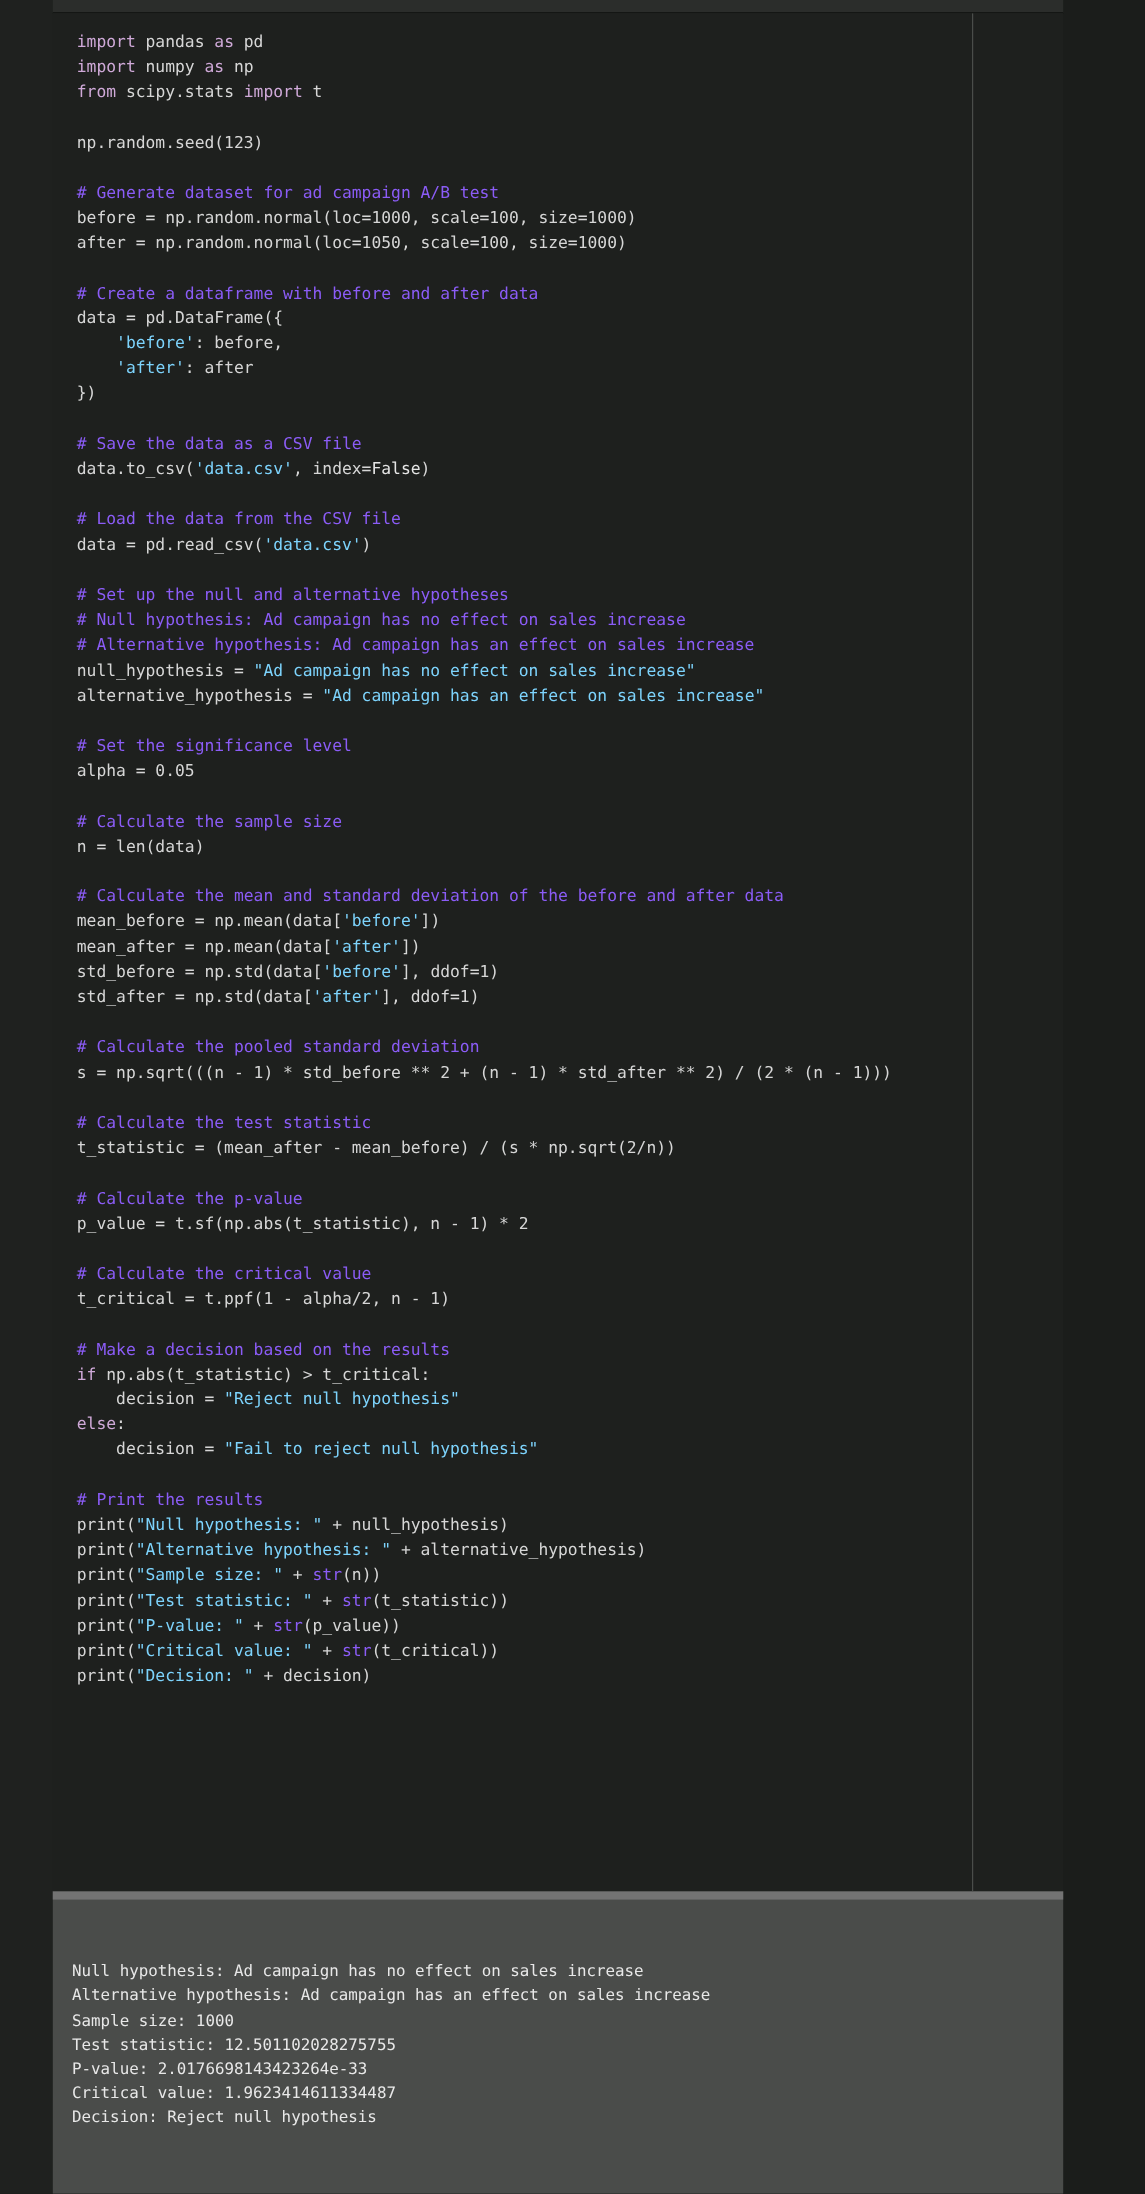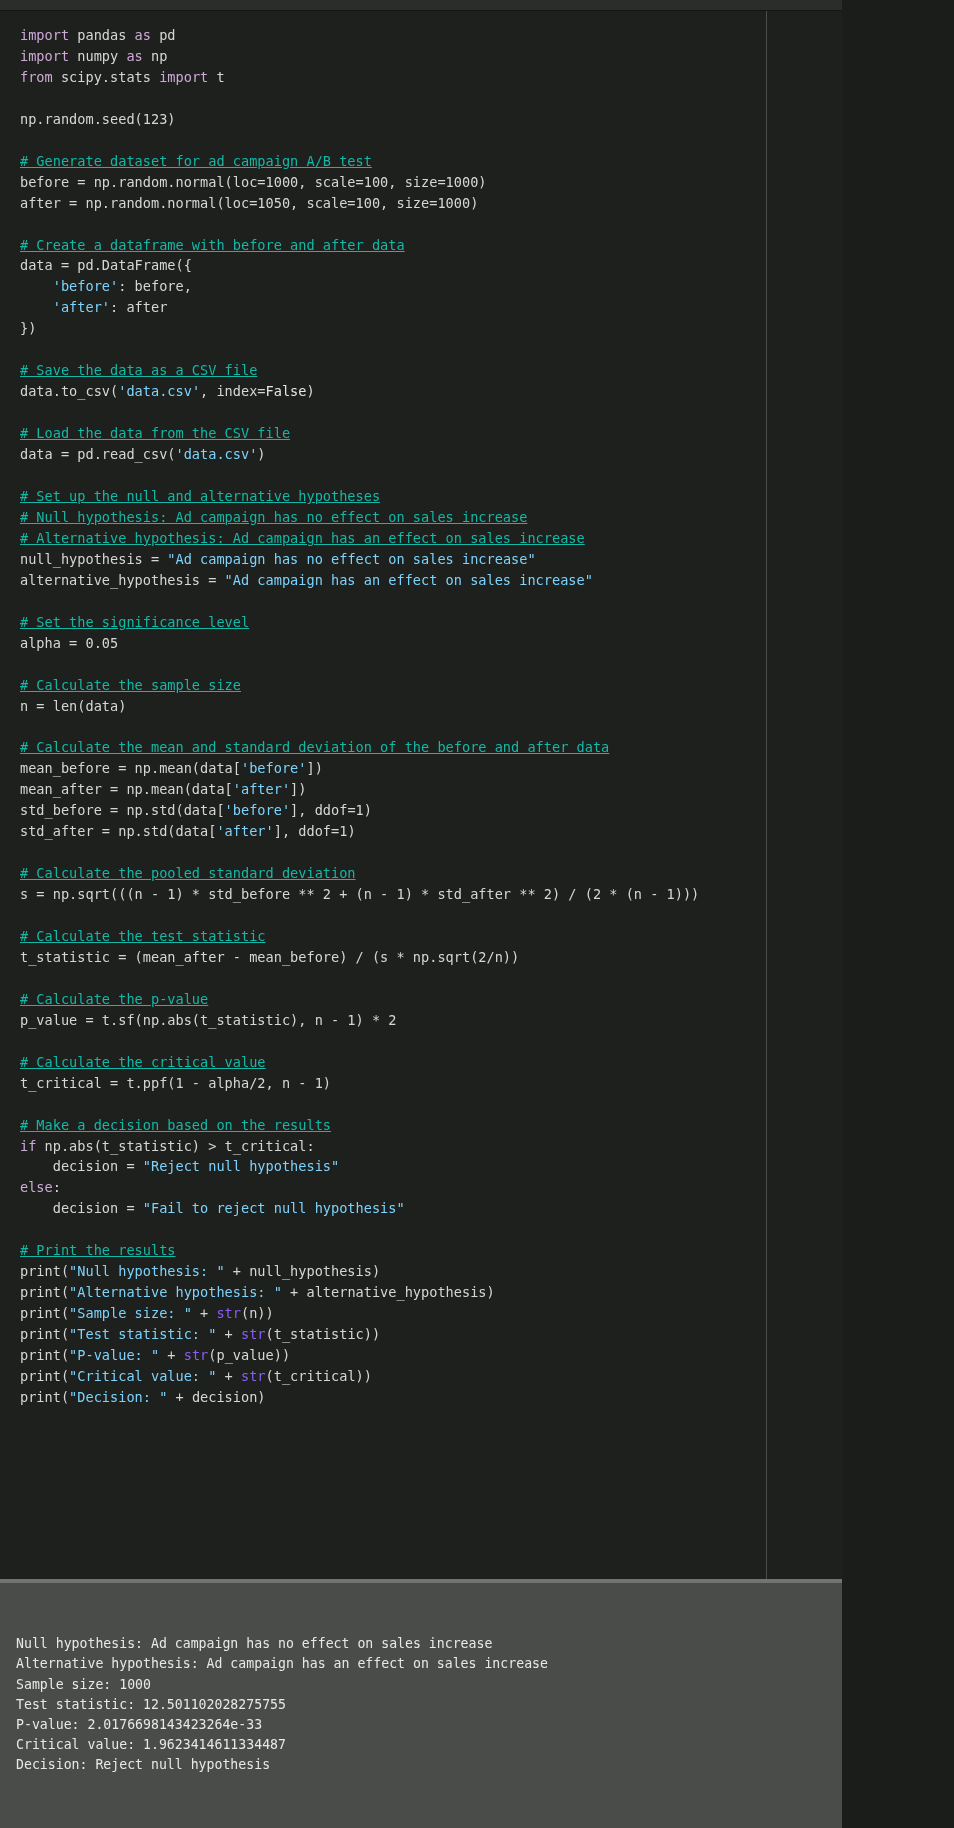--- a/index.html
+++ b/index.html
@@ -14,20 +14,21 @@
     overflow: hidden;
     font-family: "DejaVu Sans Mono", "Liberation Mono", monospace;
   }
   #app {
     width: 842px;
     height: 1828px;
     position: relative;
     display: flex;
     flex-direction: column;
     background: #1f211f;
+    padding-left: 44px;
   }
   
   .titlebar {
     height: 10px;
     background: #2b2d2b;
     border-bottom: 1px solid #141614;
     flex: 0 0 auto;
   }
   
   .editor {
@@ -52,31 +53,31 @@
     font-family: "DejaVu Sans Mono", "Liberation Mono", monospace;
     font-size: 13.6px;
     line-height: 20.95px;
     white-space: pre;
     color: #d6d6d6;
     letter-spacing: 0px;
   }
   .line { min-height: 20.95px; }
   
   .kw   { color: #cfa9d8; }
-  .cm   { color: #14b8a6; text-decoration: underline; }
+  .cm   { color: #8b5cf6; }
   .str  { color: #7dd3fc; }
   .bool { color: #e5e5e5; }
   .fn   { color: #8b5cf6; }
   .pl   { color: #d6d6d6; }
 
   
   .console {
     flex: 0 0 auto;
     background: #4a4c4a;
-    border-top: 4px solid #737373;
+    border-top: 7px solid #737373;
     padding: 11px 0 12px 16px;
     color: #e8e8e8;
     font-family: "DejaVu Sans Mono", "Liberation Mono", monospace;
     font-size: 13.2px;
     line-height: 20.2px;
     white-space: pre;
   }
   .console .oline { min-height: 20.2px; }
 </style>
 </head>

